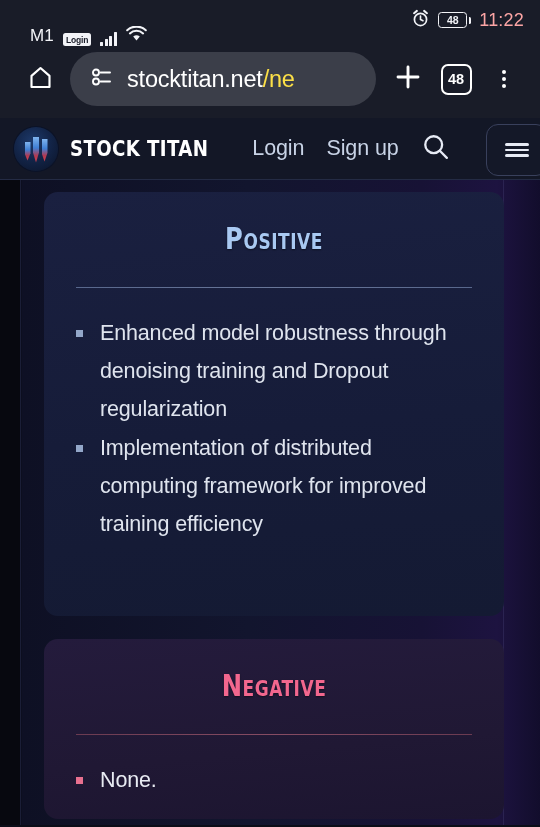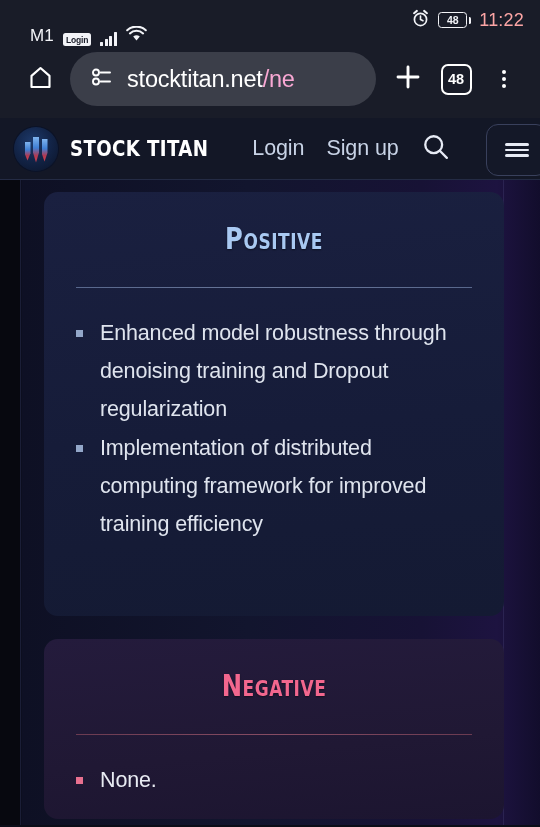--- a/index.html
+++ b/index.html
@@ -140,21 +140,21 @@
     min-width: 0;
     overflow: hidden;
   }
   .omnibox-url {
     font-size: 23.5px;
     color: #ffffff;
     white-space: nowrap;
     letter-spacing: -0.2px;
     overflow: hidden;
   }
-  .omnibox-url .path { color: #f9a8d4; }
+  .omnibox-url .path { color: #fde047; }
   .tab-count-box {
     width: 31px;
     height: 31px;
     border: 2.6px solid #ffffff;
     border-radius: 7px;
     display: flex;
     align-items: center;
     justify-content: center;
   }
   .tab-count-box span {

